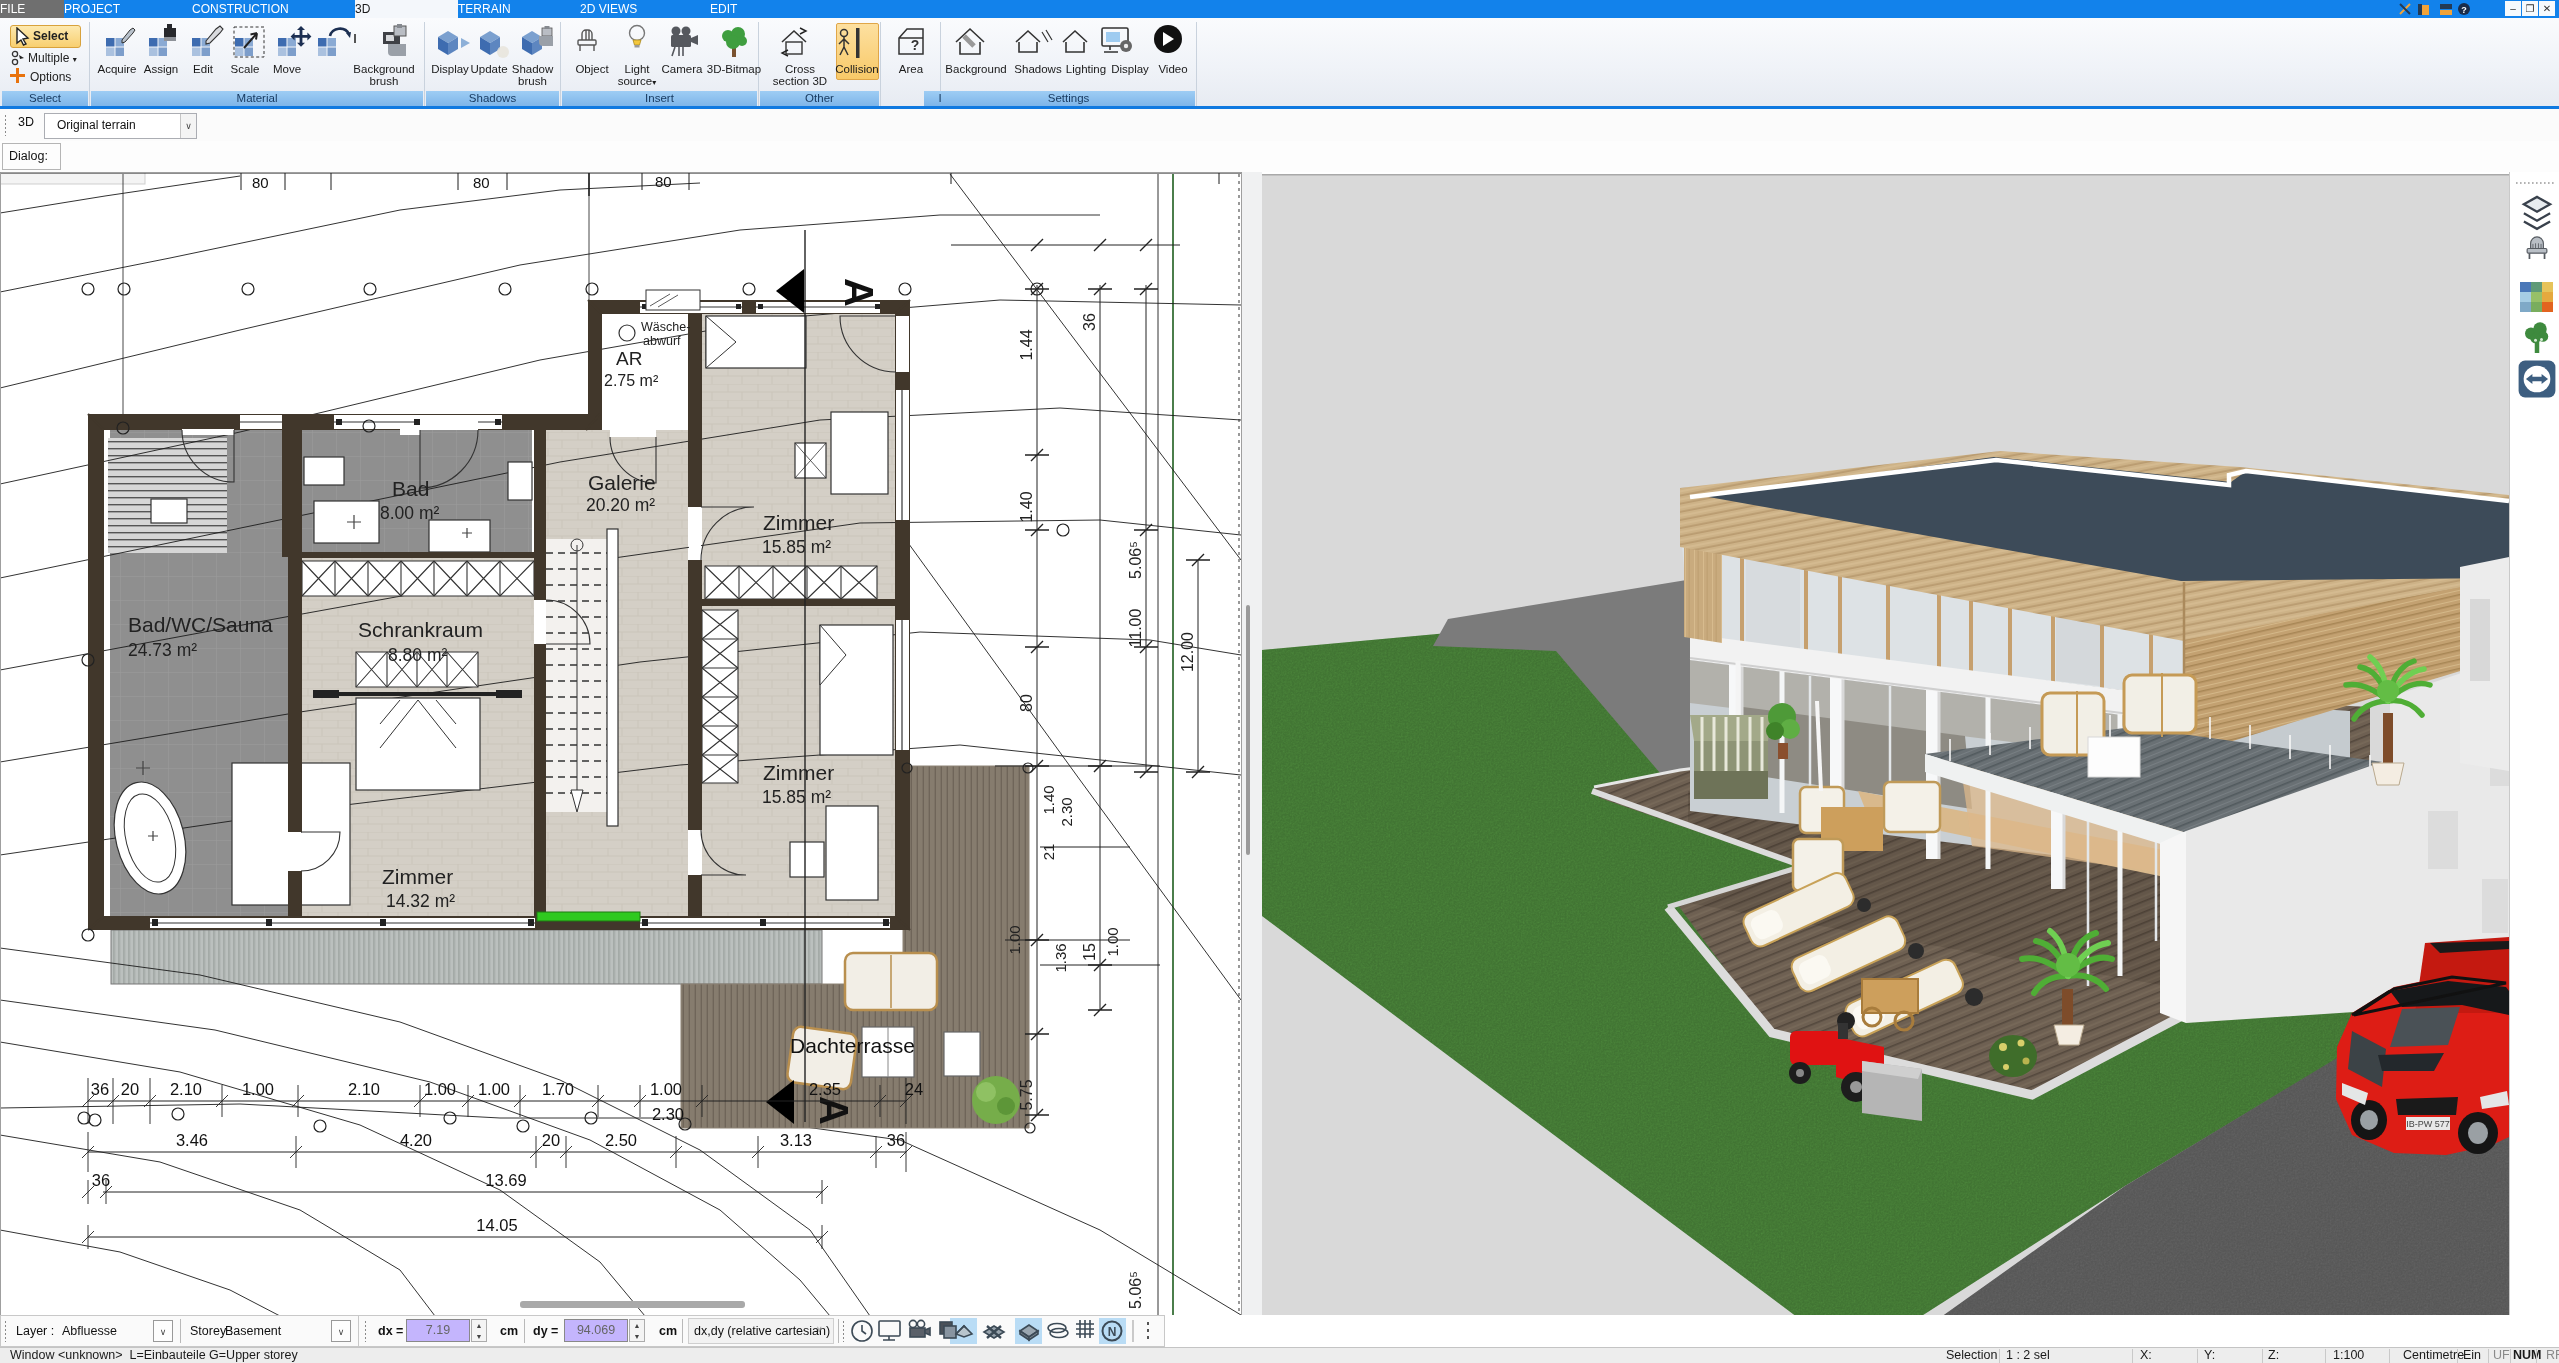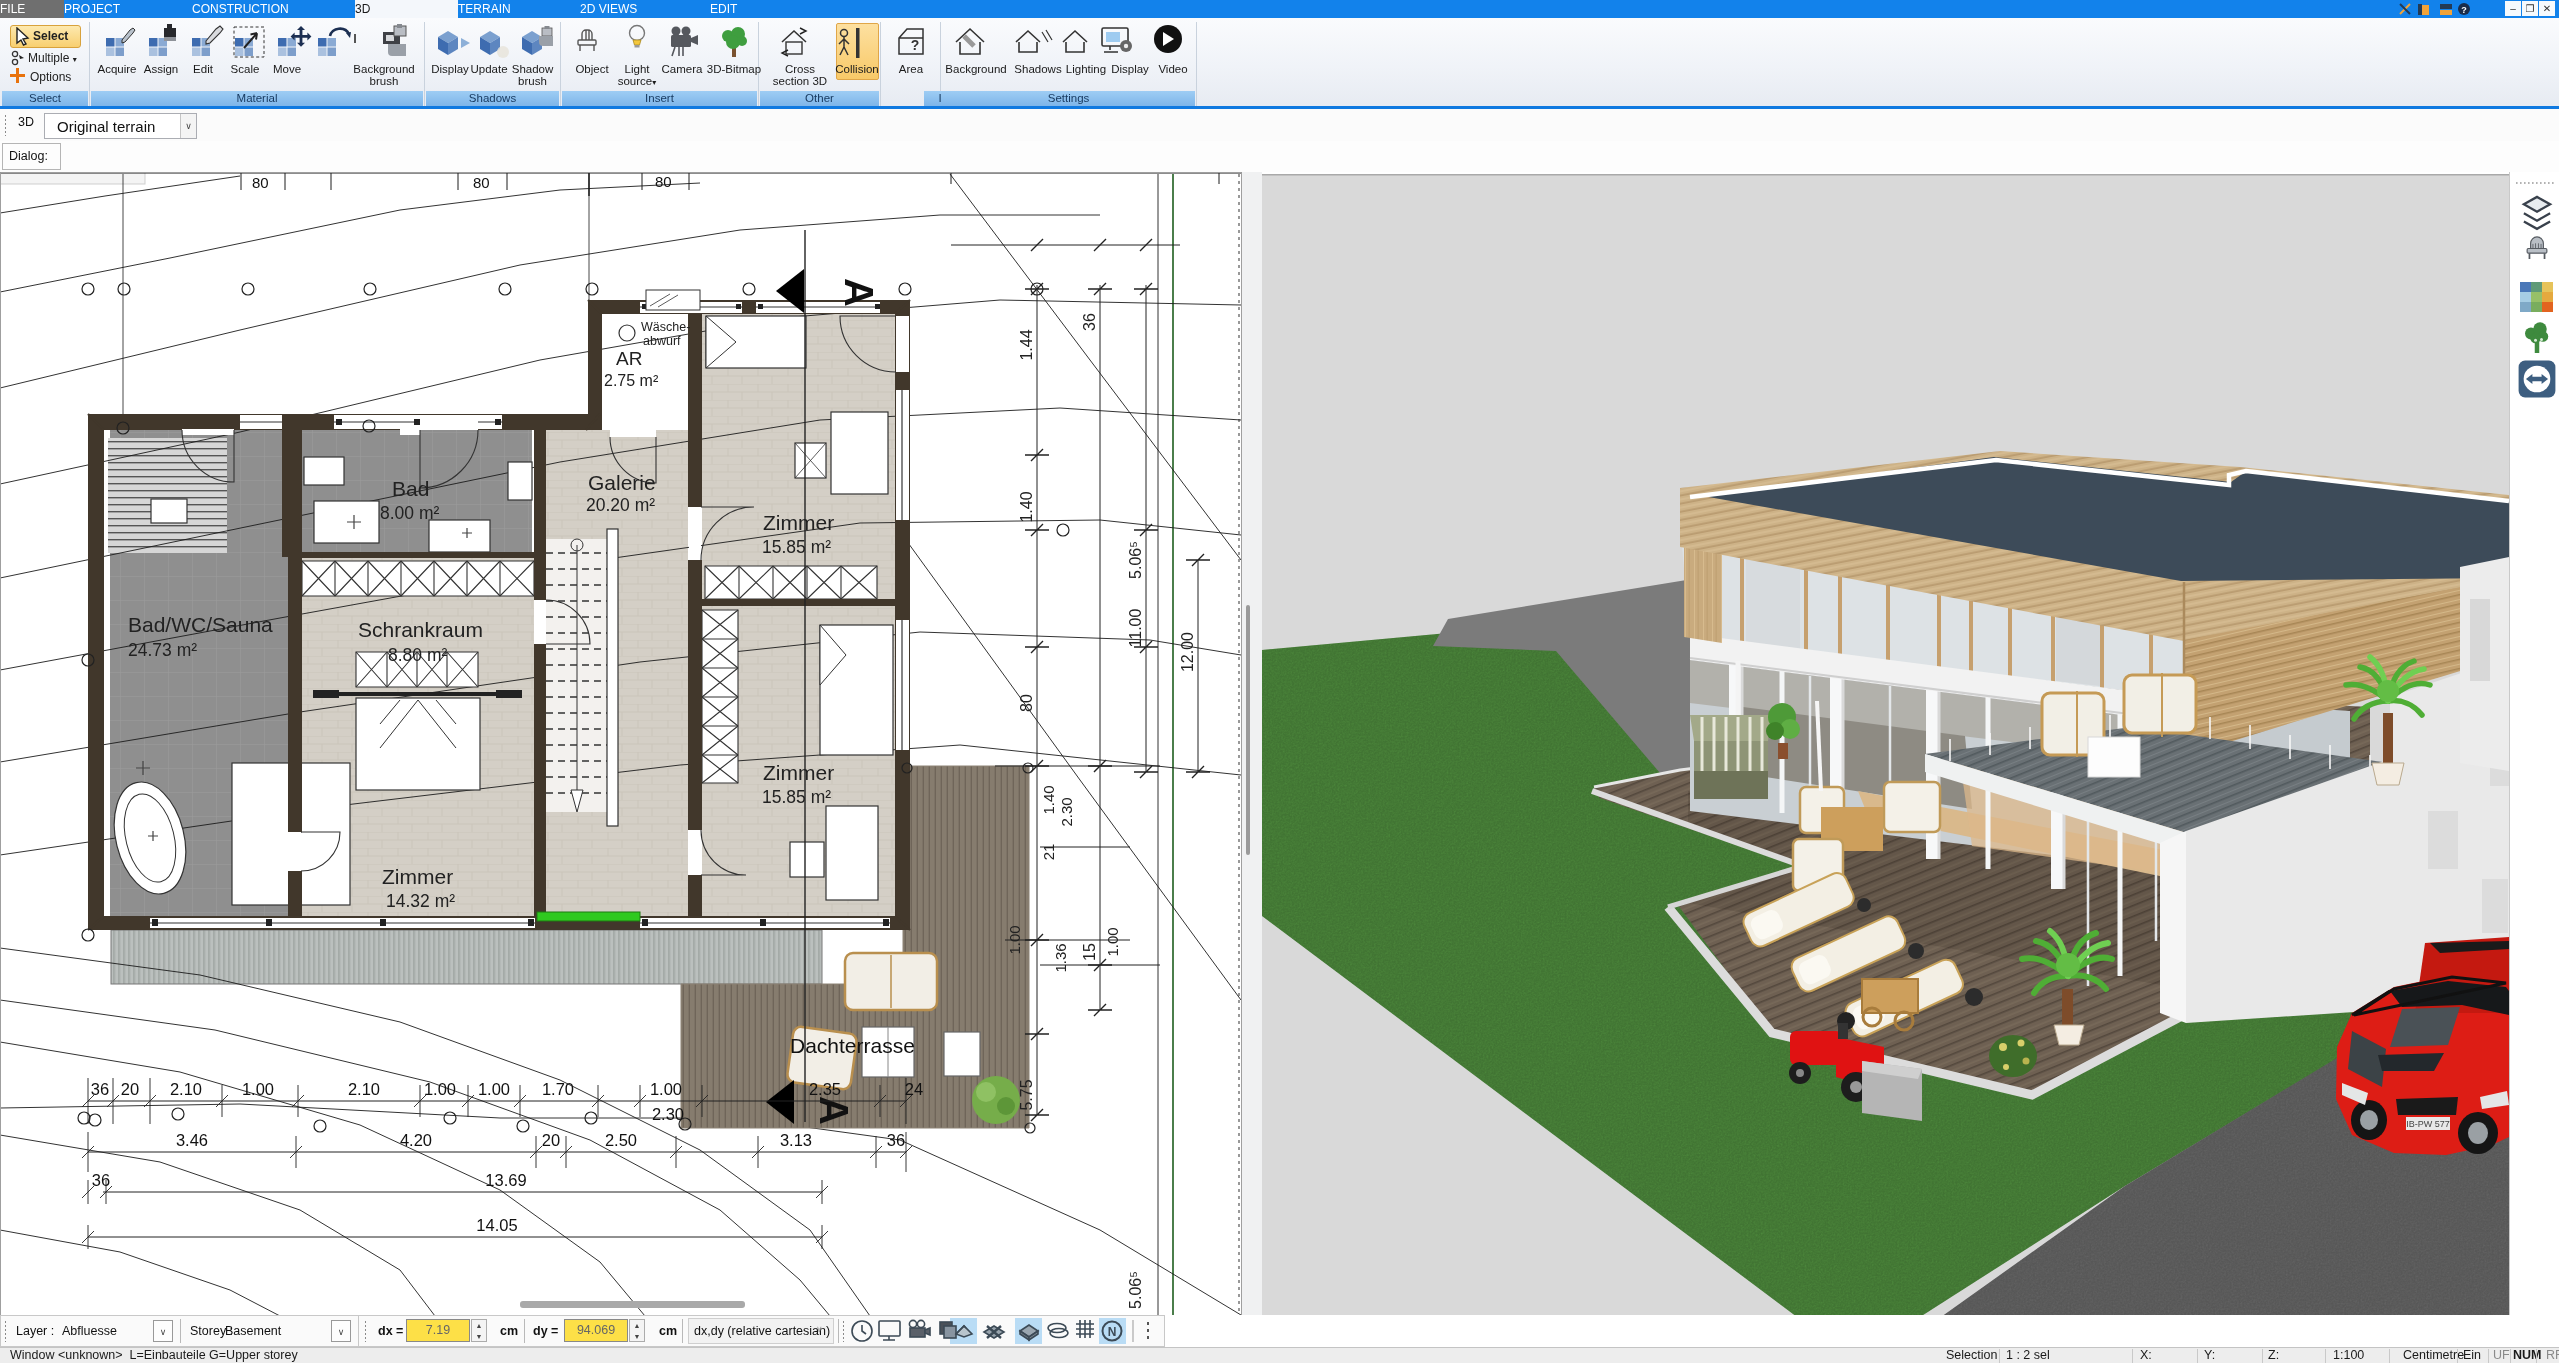--- a/index.html
+++ b/index.html
@@ -24,21 +24,21 @@
   #row3{left:0;top:141px;width:2559px;height:31px;background:#fdfdfd;}
   .combo{position:absolute;background:#fff;border:1px solid #abadb3;}
   .dothandle{position:absolute;width:3px;background-image:radial-gradient(circle,#8a8a8a 1px,transparent 1px);background-size:3px 4px;}
   #splitter{left:1242px;top:172px;width:20px;height:1145px;background:#f0f1f2;}
   #rtools{left:2509px;top:172px;width:50px;height:1145px;background:#fff;border-left:1px solid #c9c9c9;}
   
   #btoolbar{left:0;top:1315px;width:2559px;height:32px;background:#fff;}
   .bpanel{position:absolute;top:0;height:32px;background:#fafafa;border:1px solid #c8c8c8;border-left:none;}
   .btxt{position:absolute;top:0;height:30px;line-height:30px;font-size:12.5px;color:#111;white-space:pre;}
   .vsep{position:absolute;top:4px;width:1px;height:24px;background:#b9b9b9;}
-  .numbox{position:absolute;top:4px;height:23px;background:#fde047;border:1px solid #898989;color:#666;font-size:12.5px;text-align:center;line-height:21px;}
+  .numbox{position:absolute;top:4px;height:23px;background:#c4b5fd;border:1px solid #898989;color:#666;font-size:12.5px;text-align:center;line-height:21px;}
   .spin{position:absolute;top:4px;width:16px;height:23px;border:1px solid #acacac;background:#f4f4f4;font-size:7px;color:#444;text-align:center;line-height:11px;}
   #statusbar{left:0;top:1347px;width:2559px;height:16px;background:#ededed;border-top:1px solid #c4c4c4;}
   .st{position:absolute;top:0;height:24px;line-height:15px;font-size:12.5px;color:#1a1a1a;white-space:pre;}
   .stsep{position:absolute;top:1px;width:1px;height:14px;background:#c9c9c9;}
 </style>
 </head>
 <body>
 <div id="app">
 
   <div class="abs" id="tabbar"></div>
@@ -236,21 +236,21 @@
     <div class="iconlabel" style="left:1060px;top:63px;width:52px;">Lighting</div>
     <div class="iconlabel" style="left:1106px;top:63px;width:48px;">Display</div>
     <div class="iconlabel" style="left:1152px;top:63px;width:42px;">Video</div>
   </div>
   <div class="abs" id="blueline"></div>
 
   <div class="abs" id="row2"></div>
   <div class="dothandle" style="left:4px;top:114px;height:22px;"></div>
   <div class="abs" style="left:18px;top:115px;font-size:12.5px;color:#111;">3D</div>
   <div class="combo" style="left:44px;top:113px;width:153px;height:26px;"></div>
-  <div class="abs" style="left:57px;top:118px;font-size:15px;color:#111;">Original terrain</div>
+  <div class="abs" style="left:57px;top:118px;font-size:12px;color:#111;">Original terrain</div>
   <div class="abs" style="left:180px;top:114px;width:16px;height:24px;background:#f4f4f4;border-left:1px solid #c5c5c5;color:#444;font-size:9px;text-align:center;line-height:24px;">∨</div>
 
   <div class="abs" id="row3"></div>
   <div class="dothandle" style="left:4px;top:146px;height:22px;"></div>
   <div class="abs" style="left:2px;top:143px;width:59px;height:27px;background:#fdfdfd;border:1px solid #b5b5b5;"></div>
   <div class="abs" style="left:9px;top:149px;font-size:12.5px;color:#111;">Dialog:</div>
 
   <div class="abs" id="planhost" style="left:0;top:172px;width:1242px;height:1145px;">
   <svg width="1242" height="1145" viewBox="0 172 1242 1145" font-family="Liberation Sans, sans-serif">
     <defs>

